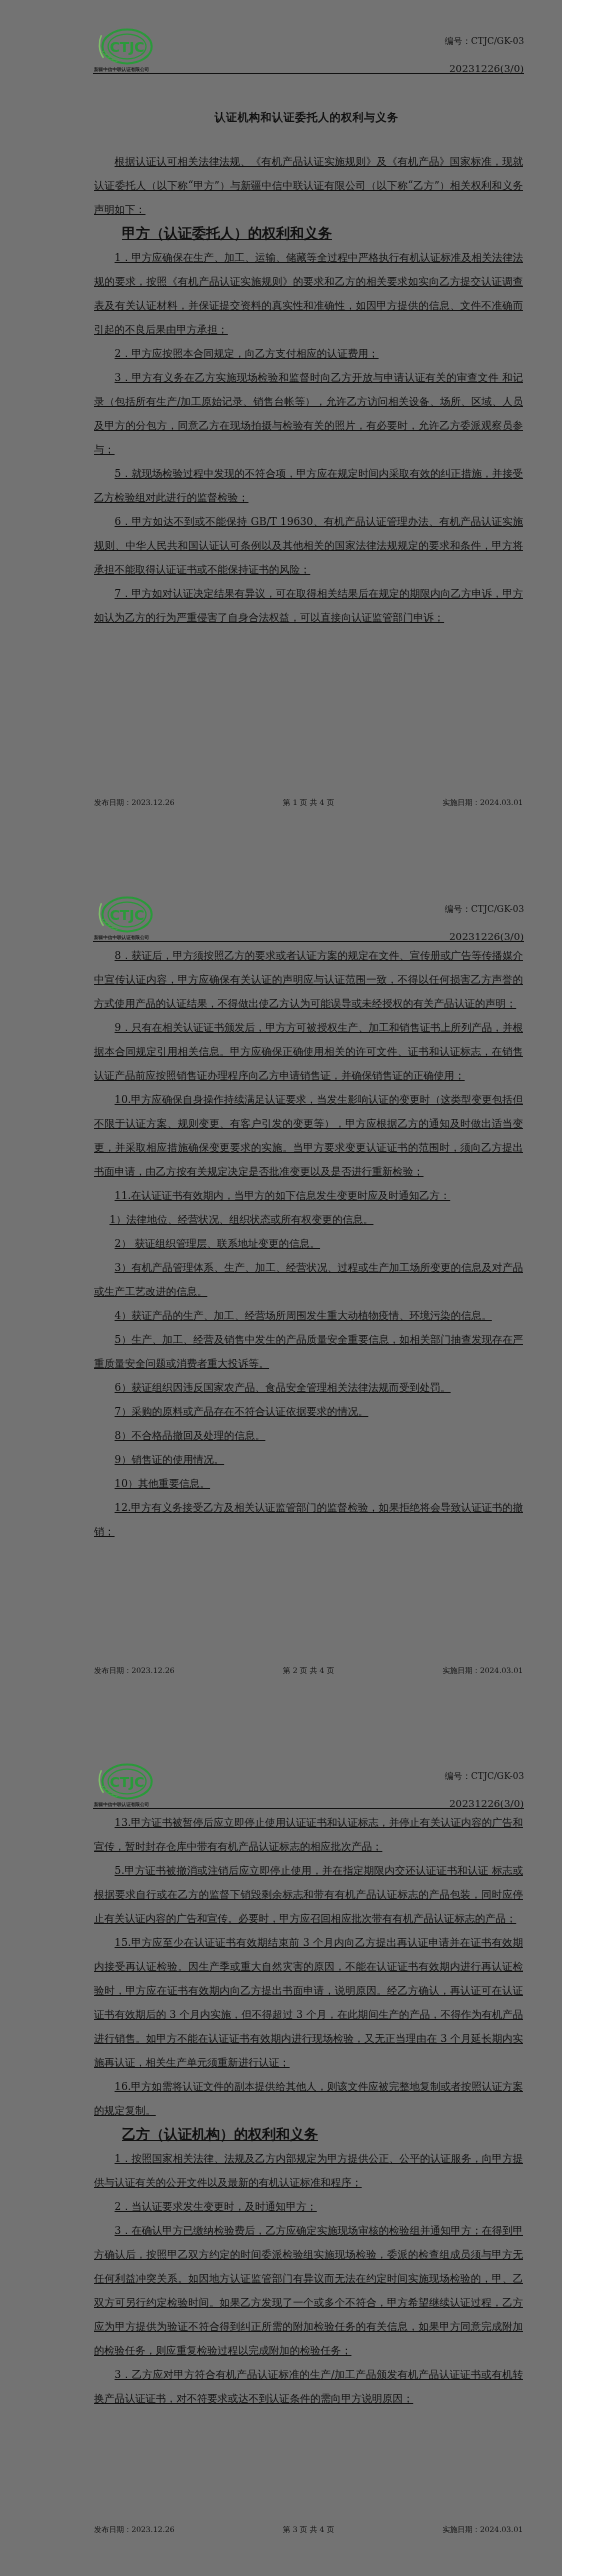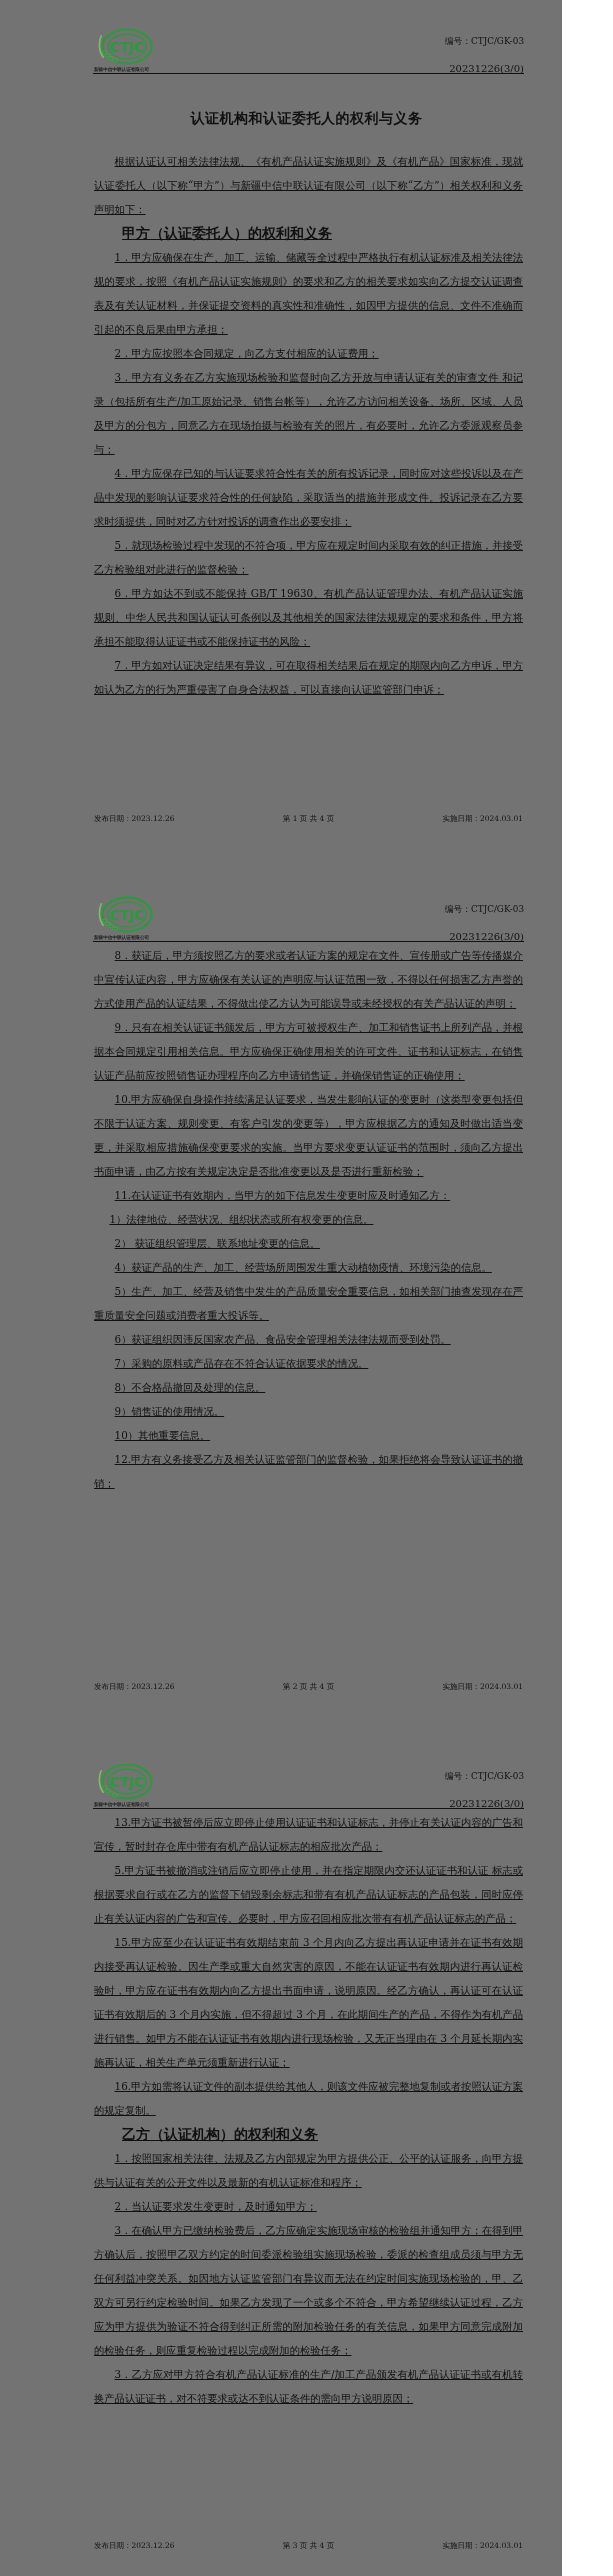--- a/index.html
+++ b/index.html
@@ -13,24 +13,24 @@
              font-size: 4.6px; font-weight: bold; color: #222; white-space: nowrap; letter-spacing: 0; }
   .docno { position: absolute; right: 0; top: 10.3px; font-size: 8.8px; white-space: nowrap; }
   .rev { position: absolute; right: 0; top: 37px; font-size: 10px; white-space: nowrap; }
   .rule { position: absolute; left: 0; right: 0; top: 47px; border-top: 1.5px solid #111; }
   .body { position: absolute; left: 94px; width: 429px; font-size: 10.3px; line-height: 24px;
           text-align: justify; text-justify: inter-character; }
   .body p { margin: 0; text-indent: 2em; text-decoration: underline; }
   .body p.sub0 { text-indent: 1.5em; }
   .body .sect { font-family: "DejaVu Sans", sans-serif; font-weight: bold; text-indent: 2em; font-size: 14px; }
   .title { position: absolute; left: 0; width: 613px; text-align: center; top: 110px;
-           font-family: "DejaVu Sans", sans-serif; font-size: 14px; font-weight: bold; letter-spacing: 0.5px; }
+           font-family: "DejaVu Sans", sans-serif; font-size: 11px; font-weight: bold; letter-spacing: 0.5px; }
   .ftr { position: absolute; left: 94px; width: 429px; top: 798px; height: 12.4px;
          font-size: 7.5px; }
-  .ftr span { position: absolute; top: 16px; white-space: nowrap; }
+  .ftr span { position: absolute; top: 0; white-space: nowrap; }
   .ftr .l { left: 0; }
   .ftr .c { left: 0; right: 0; text-align: center; }
   .ftr .r { right: 0; }
 </style>
 </head>
 <body>
 
 <svg width="0" height="0" style="position:absolute" aria-hidden="true">
   <defs>
     <g id="ctjc-logo">
@@ -58,21 +58,20 @@
     <div class="rev">20231226(3/0)</div>
     <div class="rule"></div>
   </div>
   <div class="title">认证机构和认证委托人的权利与义务</div>
   <div class="body" style="top:149px;">
     <p>根据认证认可相关法律法规、《有机产品认证实施规则》及《有机产品》国家标准，现就认证委托人（以下称“甲方”）与新疆中信中联认证有限公司（以下称“乙方”）相关权利和义务声明如下：</p>
     <p class="sect">甲方（认证委托人）的权利和义务</p>
     <p>1．甲方应确保在生产、加工、运输、储藏等全过程中严格执行有机认证标准及相关法律法规的要求，按照《有机产品认证实施规则》的要求和乙方的相关要求如实向乙方提交认证调查表及有关认证材料，并保证提交资料的真实性和准确性，如因甲方提供的信息、文件不准确而引起的不良后果由甲方承担；</p>
     <p>2．甲方应按照本合同规定，向乙方支付相应的认证费用；</p>
     <p>3．甲方有义务在乙方实施现场检验和监督时向乙方开放与申请认证有关的审查文件 和记录（包括所有生产/加工原始记录、销售台帐等），允许乙方访问相关设备、场所、区域、人员及甲方的分包方，同意乙方在现场拍摄与检验有关的照片，有必要时，允许乙方委派观察员参与；</p>
-    <p>4．甲方应保存已知的与认证要求符合性有关的所有投诉记录，同时应对这些投诉以及在产品中发现的影响认证要求符合性的任何缺陷，采取适当的措施并形成文件。投诉记录在乙方要求时须提供，同时对乙方针对投诉的调查作出必要安排；</p>
     <p>5．就现场检验过程中发现的不符合项，甲方应在规定时间内采取有效的纠正措施，并接受乙方检验组对此进行的监督检验；</p>
     <p>6．甲方如达不到或不能保持 GB/T 19630、有机产品认证管理办法、有机产品认证实施规则、中华人民共和国认证认可条例以及其他相关的国家法律法规规定的要求和条件，甲方将承担不能取得认证证书或不能保持证书的风险；</p>
     <p>7．甲方如对认证决定结果有异议，可在取得相关结果后在规定的期限内向乙方申诉，甲方如认为乙方的行为严重侵害了自身合法权益，可以直接向认证监管部门申诉；</p>
   </div>
   <div class="ftr">
     <span class="l">发布日期：2023.12.26</span>
     <span class="c">第 1 页 共 4 页</span>
     <span class="r">实施日期：2024.03.01</span>
   </div>
 </div>
@@ -89,20 +88,21 @@
     <div class="rev">20231226(3/0)</div>
     <div class="rule"></div>
   </div>
   <div class="body" style="top:75px;">
     <p>8．获证后，甲方须按照乙方的要求或者认证方案的规定在文件、宣传册或广告等传播媒介中宣传认证内容，甲方应确保有关认证的声明应与认证范围一致，不得以任何损害乙方声誉的方式使用产品的认证结果，不得做出使乙方认为可能误导或未经授权的有关产品认证的声明；</p>
     <p>9．只有在相关认证证书颁发后，甲方方可被授权生产、加工和销售证书上所列产品，并根据本合同规定引用相关信息。甲方应确保正确使用相关的许可文件、证书和认证标志，在销售认证产品前应按照销售证办理程序向乙方申请销售证，并确保销售证的正确使用；</p>
     <p>10.甲方应确保自身操作持续满足认证要求，当发生影响认证的变更时（这类型变更包括但不限于认证方案、规则变更、有客户引发的变更等），甲方应根据乙方的通知及时做出适当变更，并采取相应措施确保变更要求的实施。当甲方要求变更认证证书的范围时，须向乙方提出书面申请，由乙方按有关规定决定是否批准变更以及是否进行重新检验；</p>
     <p>11.在认证证书有效期内，当甲方的如下信息发生变更时应及时通知乙方：</p>
     <p class="sub0">1）法律地位、经营状况、组织状态或所有权变更的信息。</p>
     <p>2） 获证组织管理层、联系地址变更的信息。</p>
+    <p>3）有机产品管理体系、生产、加工、经营状况、过程或生产加工场所变更的信息及对产品或生产工艺改进的信息。</p>
     <p>4）获证产品的生产、加工、经营场所周围发生重大动植物疫情、环境污染的信息。</p>
     <p>5）生产、加工、经营及销售中发生的产品质量安全重要信息，如相关部门抽查发现存在严重质量安全问题或消费者重大投诉等。</p>
     <p>6）获证组织因违反国家农产品、食品安全管理相关法律法规而受到处罚。</p>
     <p>7）采购的原料或产品存在不符合认证依据要求的情况。</p>
     <p>8）不合格品撤回及处理的信息。</p>
     <p>9）销售证的使用情况。</p>
     <p>10）其他重要信息。</p>
     <p>12.甲方有义务接受乙方及相关认证监管部门的监督检验，如果拒绝将会导致认证证书的撤销；</p>
   </div>
   <div class="ftr">

